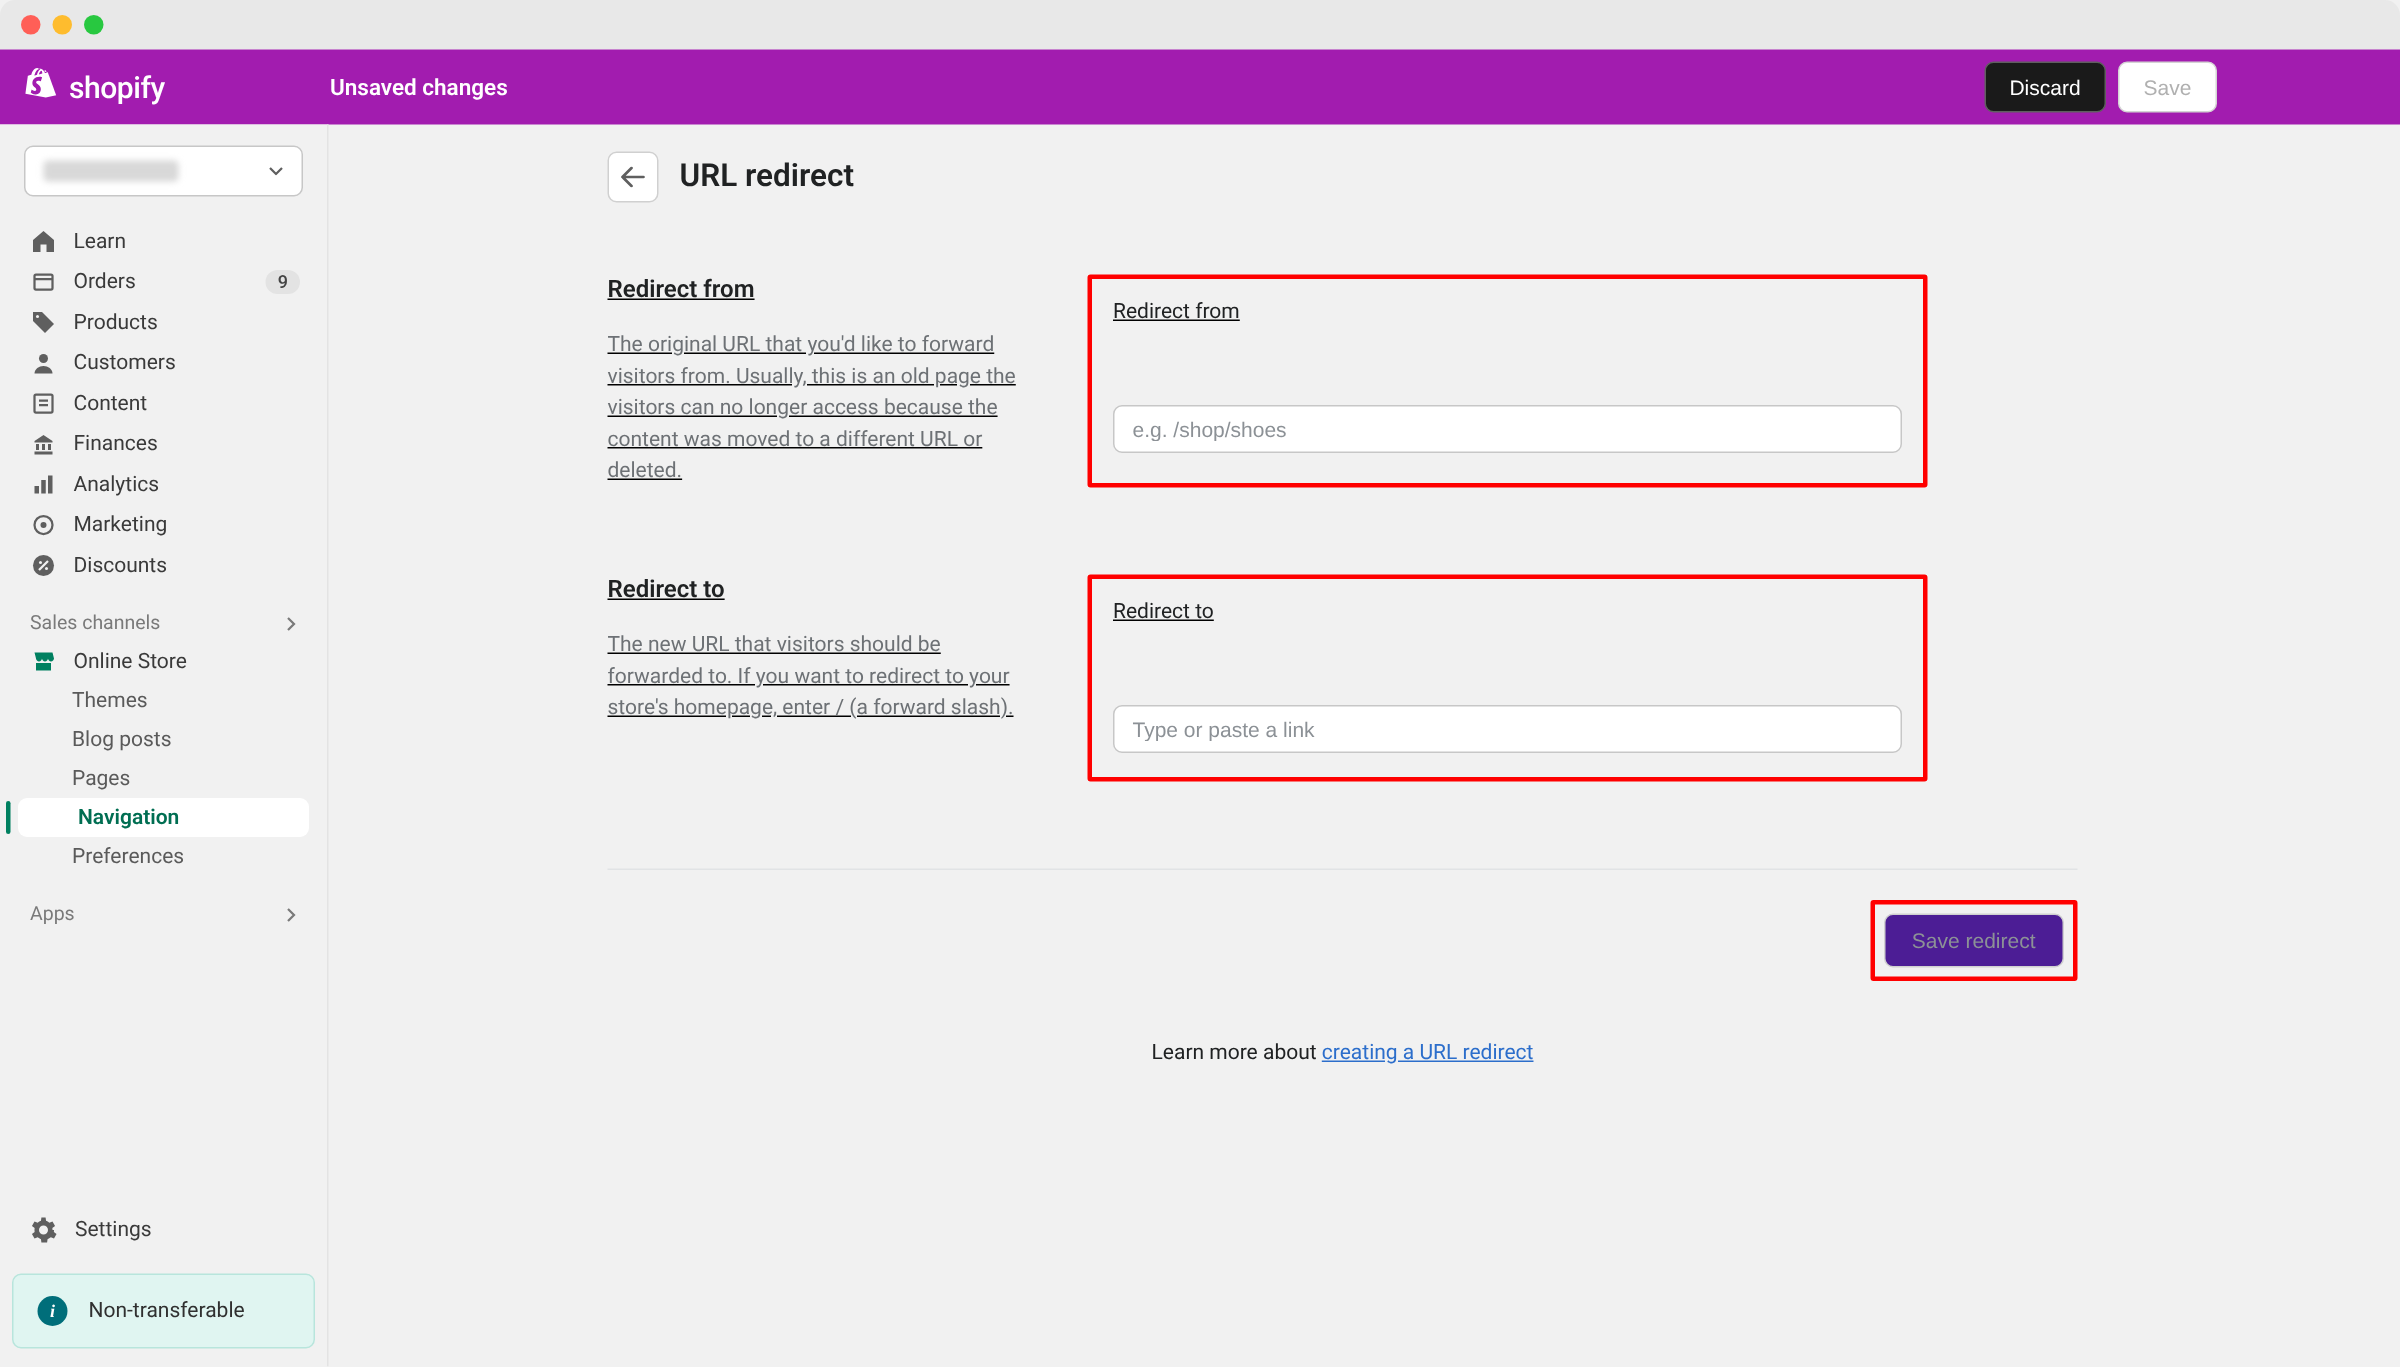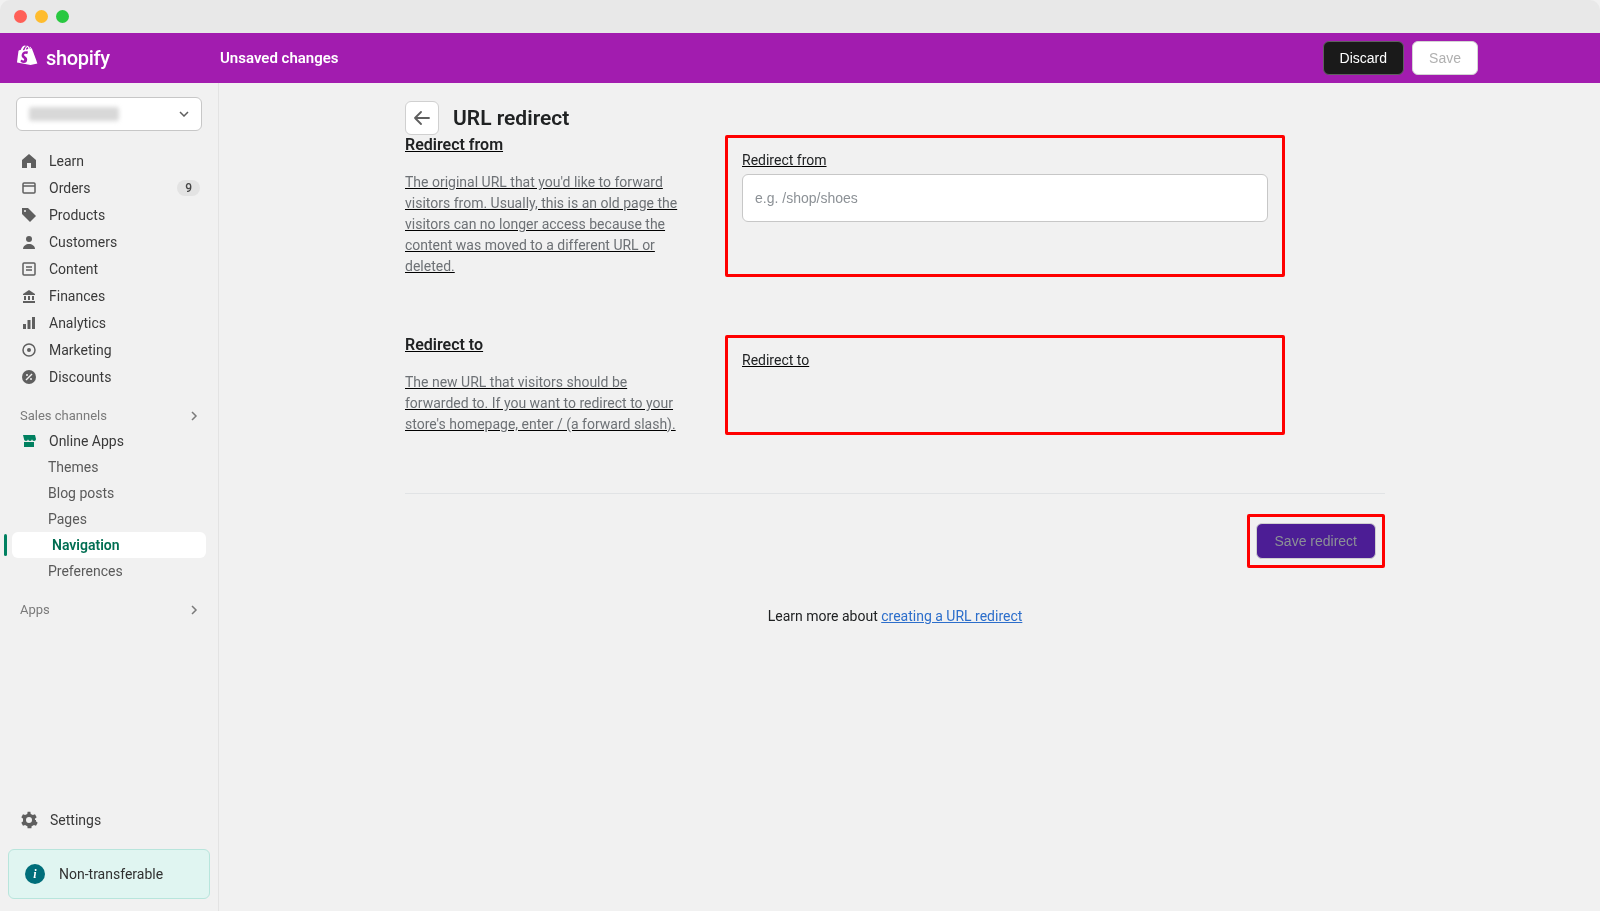--- a/index.html
+++ b/index.html
@@ -43,31 +43,31 @@
 .sub-item.active::before { content: ""; position: absolute; left: -8px; top: 2px; bottom: 2px; width: 3px; background: #008060; border-radius: 2px; }
 
 .sidebar-spacer { flex: 1; }
 .settings-item { display: flex; align-items: center; gap: 12px; padding: 6px 12px; font-size: 14px; color: #3a3a3a; cursor: pointer; }
 .info-box { margin: 14px 0 4px 0; background: #e0f5f1; border: 1px solid #b8e5dc; border-radius: 6px; padding: 14px 16px; display: flex; align-items: center; gap: 14px; font-size: 14px; color: #303030; }
 .info-circle { width: 20px; height: 20px; background: #006e7a; border-radius: 50%; display: flex; align-items: center; justify-content: center; color: #fff; font-size: 12px; font-family: Georgia, serif; font-style: italic; font-weight: bold; }
 
 
 .content { flex: 1; padding: 18px 0 0 0; overflow: auto; }
 .content-inner { max-width: 980px; margin: 0 0 0 186px; }
-.page-head { display: flex; align-items: center; gap: 14px; }
+.page-head { display: flex; align-items: center; gap: 14px; margin-bottom: 48px; }
 .back-btn { width: 34px; height: 34px; background: #fff; border: 1px solid #d0d0d0; border-radius: 6px; display: flex; align-items: center; justify-content: center; cursor: pointer; }
 .page-title { font-size: 21px; font-weight: 600; color: #202223; }
 
 .form-block { display: flex; gap: 40px; margin-bottom: 58px; text-decoration: underline; }
 .form-desc { width: 280px; }
 .form-desc h3 { font-size: 16px; font-weight: 600; color: #202223; margin-bottom: 18px; }
 .form-desc p { font-size: 14px; color: #6d7175; line-height: 1.5; }
 .form-field-wrap { flex: 1; border: 3px solid #ff0000; padding: 14px 14px 16px 14px; border-radius: 2px; max-width: 560px; }
 .form-field-wrap label { display: block; font-size: 14px; color: #202223; margin-bottom: 6px; }
-.text-input { width: 100%; height: 48px; border: 1px solid #c7c7c7; border-radius: 6px; padding: 0 12px; font-size: 14px; color: #202223; }
+.text-input { width: 100%; height: 32px; border: 1px solid #c7c7c7; border-radius: 6px; padding: 0 12px; font-size: 14px; color: #202223; margin-top: 48px; }
 .text-input::placeholder { color: #8c9196; }
 
 .divider { height: 1px; background: #e1e3e5; margin: 0 0 20px 0; }
 .actions-row { display: flex; justify-content: flex-end; margin-bottom: 40px; }
 .save-redirect-wrap { border: 3px solid #ff0000; padding: 6px; border-radius: 2px; }
 .btn-save-redirect { background: #4c1d95; color: #8c9196; border: 1px solid #d0d0d0; padding: 9px 18px; border-radius: 6px; font-size: 14px; cursor: pointer; }
 
 .learn-more { text-align: center; font-size: 14px; color: #202223; margin-bottom: 20px;}
 .learn-more a { color: #2c6ecb; text-decoration: underline; }
 
@@ -200,21 +200,21 @@
           <path d="M2 2l4 4-4 4" stroke="#7a7a7a" stroke-width="1.5" fill="none"></path>
         </svg>
     </div>
 
     <div class="nav-item">
       <span class="nav-icon">
           <svg width="16" height="16" viewBox="0 0 16 16" fill="#008060">
             <path d="M2 2h12l1 4c0 1-1 2-2 2s-2-1-2-2c0 1-1 2-2 2s-2-1-2-2c0 1-1 2-2 2s-2-1-2-2zM3 9h10v5H3z"></path>
           </svg>
         </span>
-      <span class="nav-label">Online Apps</span>
+      <span class="nav-label">Online Store</span>
     </div>
 
     <div class="sub-item">
         <span>Themes</span>
       </div>
     <div class="sub-item">
         <span>Blog posts</span>
       </div>
     <div class="sub-item">
         <span>Pages</span>
@@ -272,20 +272,21 @@
         </div>
       </div>
 
       <div class="form-block">
         <div class="form-desc">
           <h3>Redirect to</h3>
           <p>The new URL that visitors should be forwarded to. If you want to redirect to your store's homepage, enter / (a forward slash).</p>
         </div>
         <div class="form-field-wrap">
           <label>Redirect to</label>
+          <input type="text" class="text-input" placeholder="Type or paste a link" style="">
         </div>
       </div>
 
       <div class="divider"></div>
 
       <div class="actions-row">
         <div class="save-redirect-wrap">
           <button class="btn-save-redirect">Save redirect</button>
         </div>
       </div>

